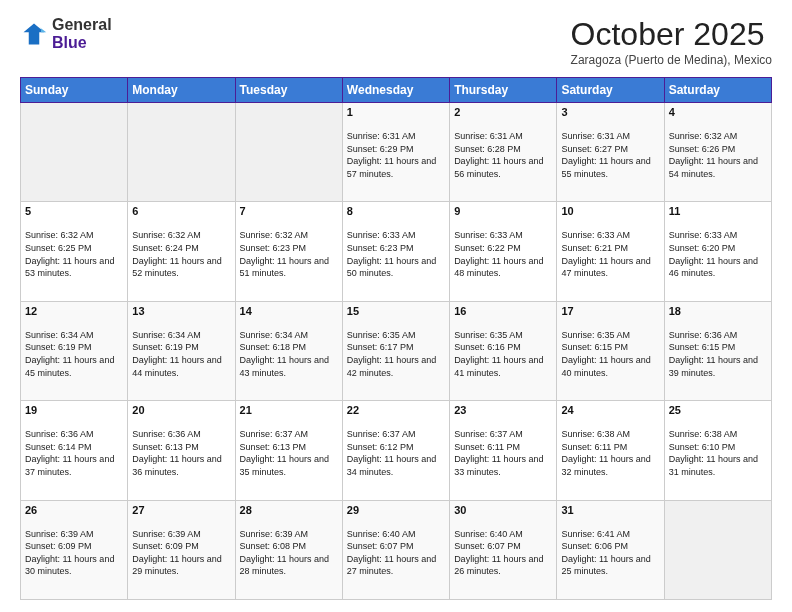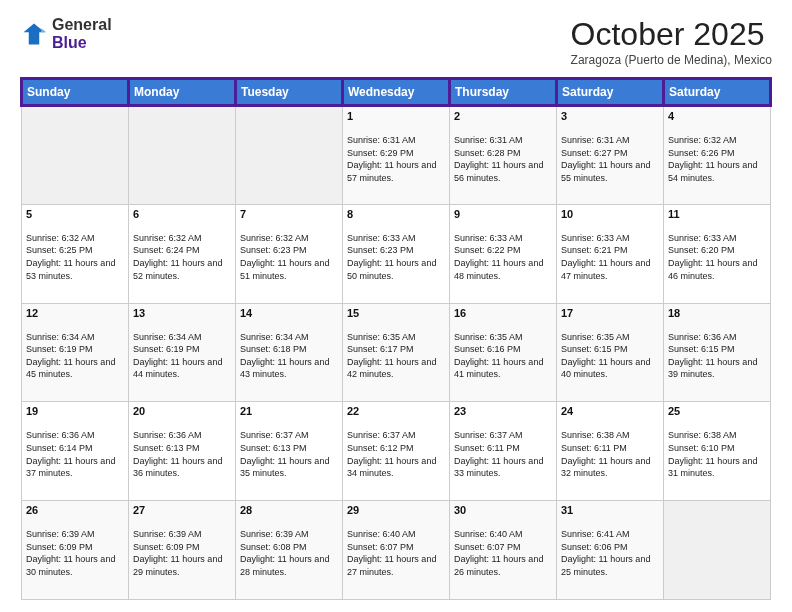--- a/index.html
+++ b/index.html
@@ -65,21 +65,21 @@
       flex: 1;
       table-layout: fixed;
     }
     .calendar thead th {
       background: #3a7bd5;
       color: #fff;
       font-size: 12px;
       font-weight: bold;
       padding: 5px 4px;
       text-align: left;
-      border: 3px solid #4c1d95;
+      border: 1px solid #4c1d95;
     }
     .calendar tbody td {
       border: 1px solid #ccc;
       vertical-align: top;
       padding: 3px 4px;
       font-size: 9.5px;
       color: #222;
       height: 88px;
       background: #fff;
     }

